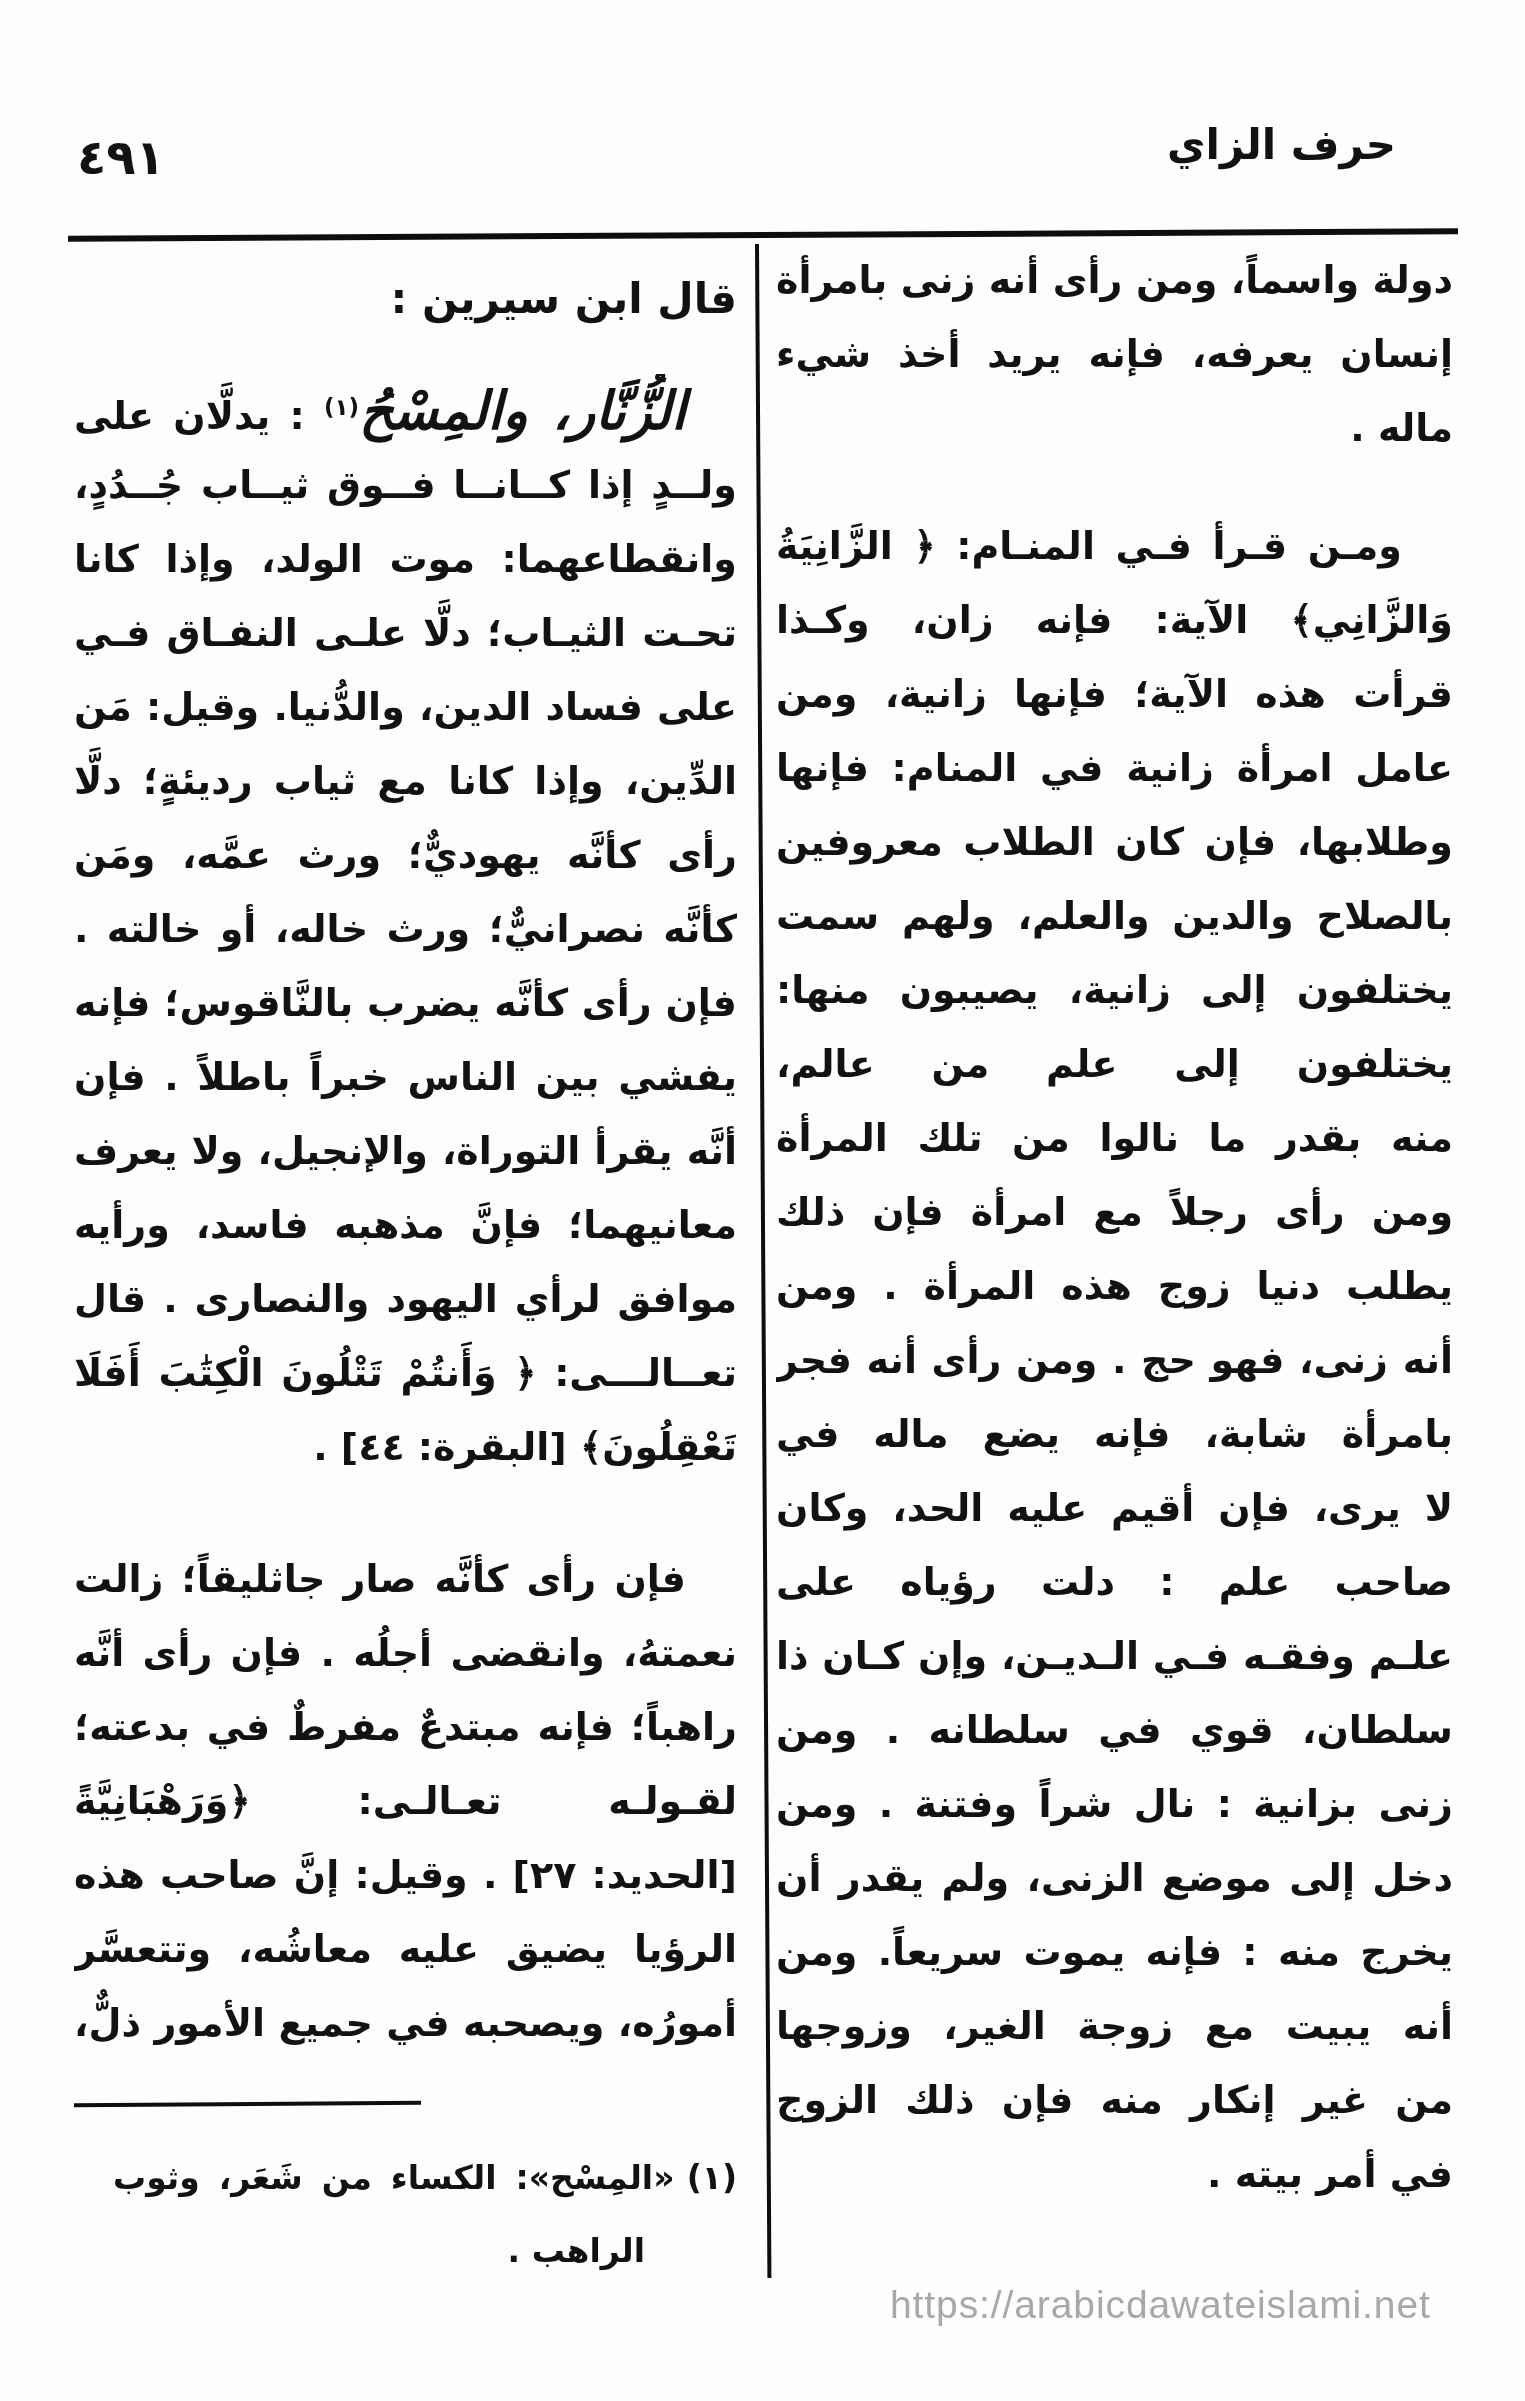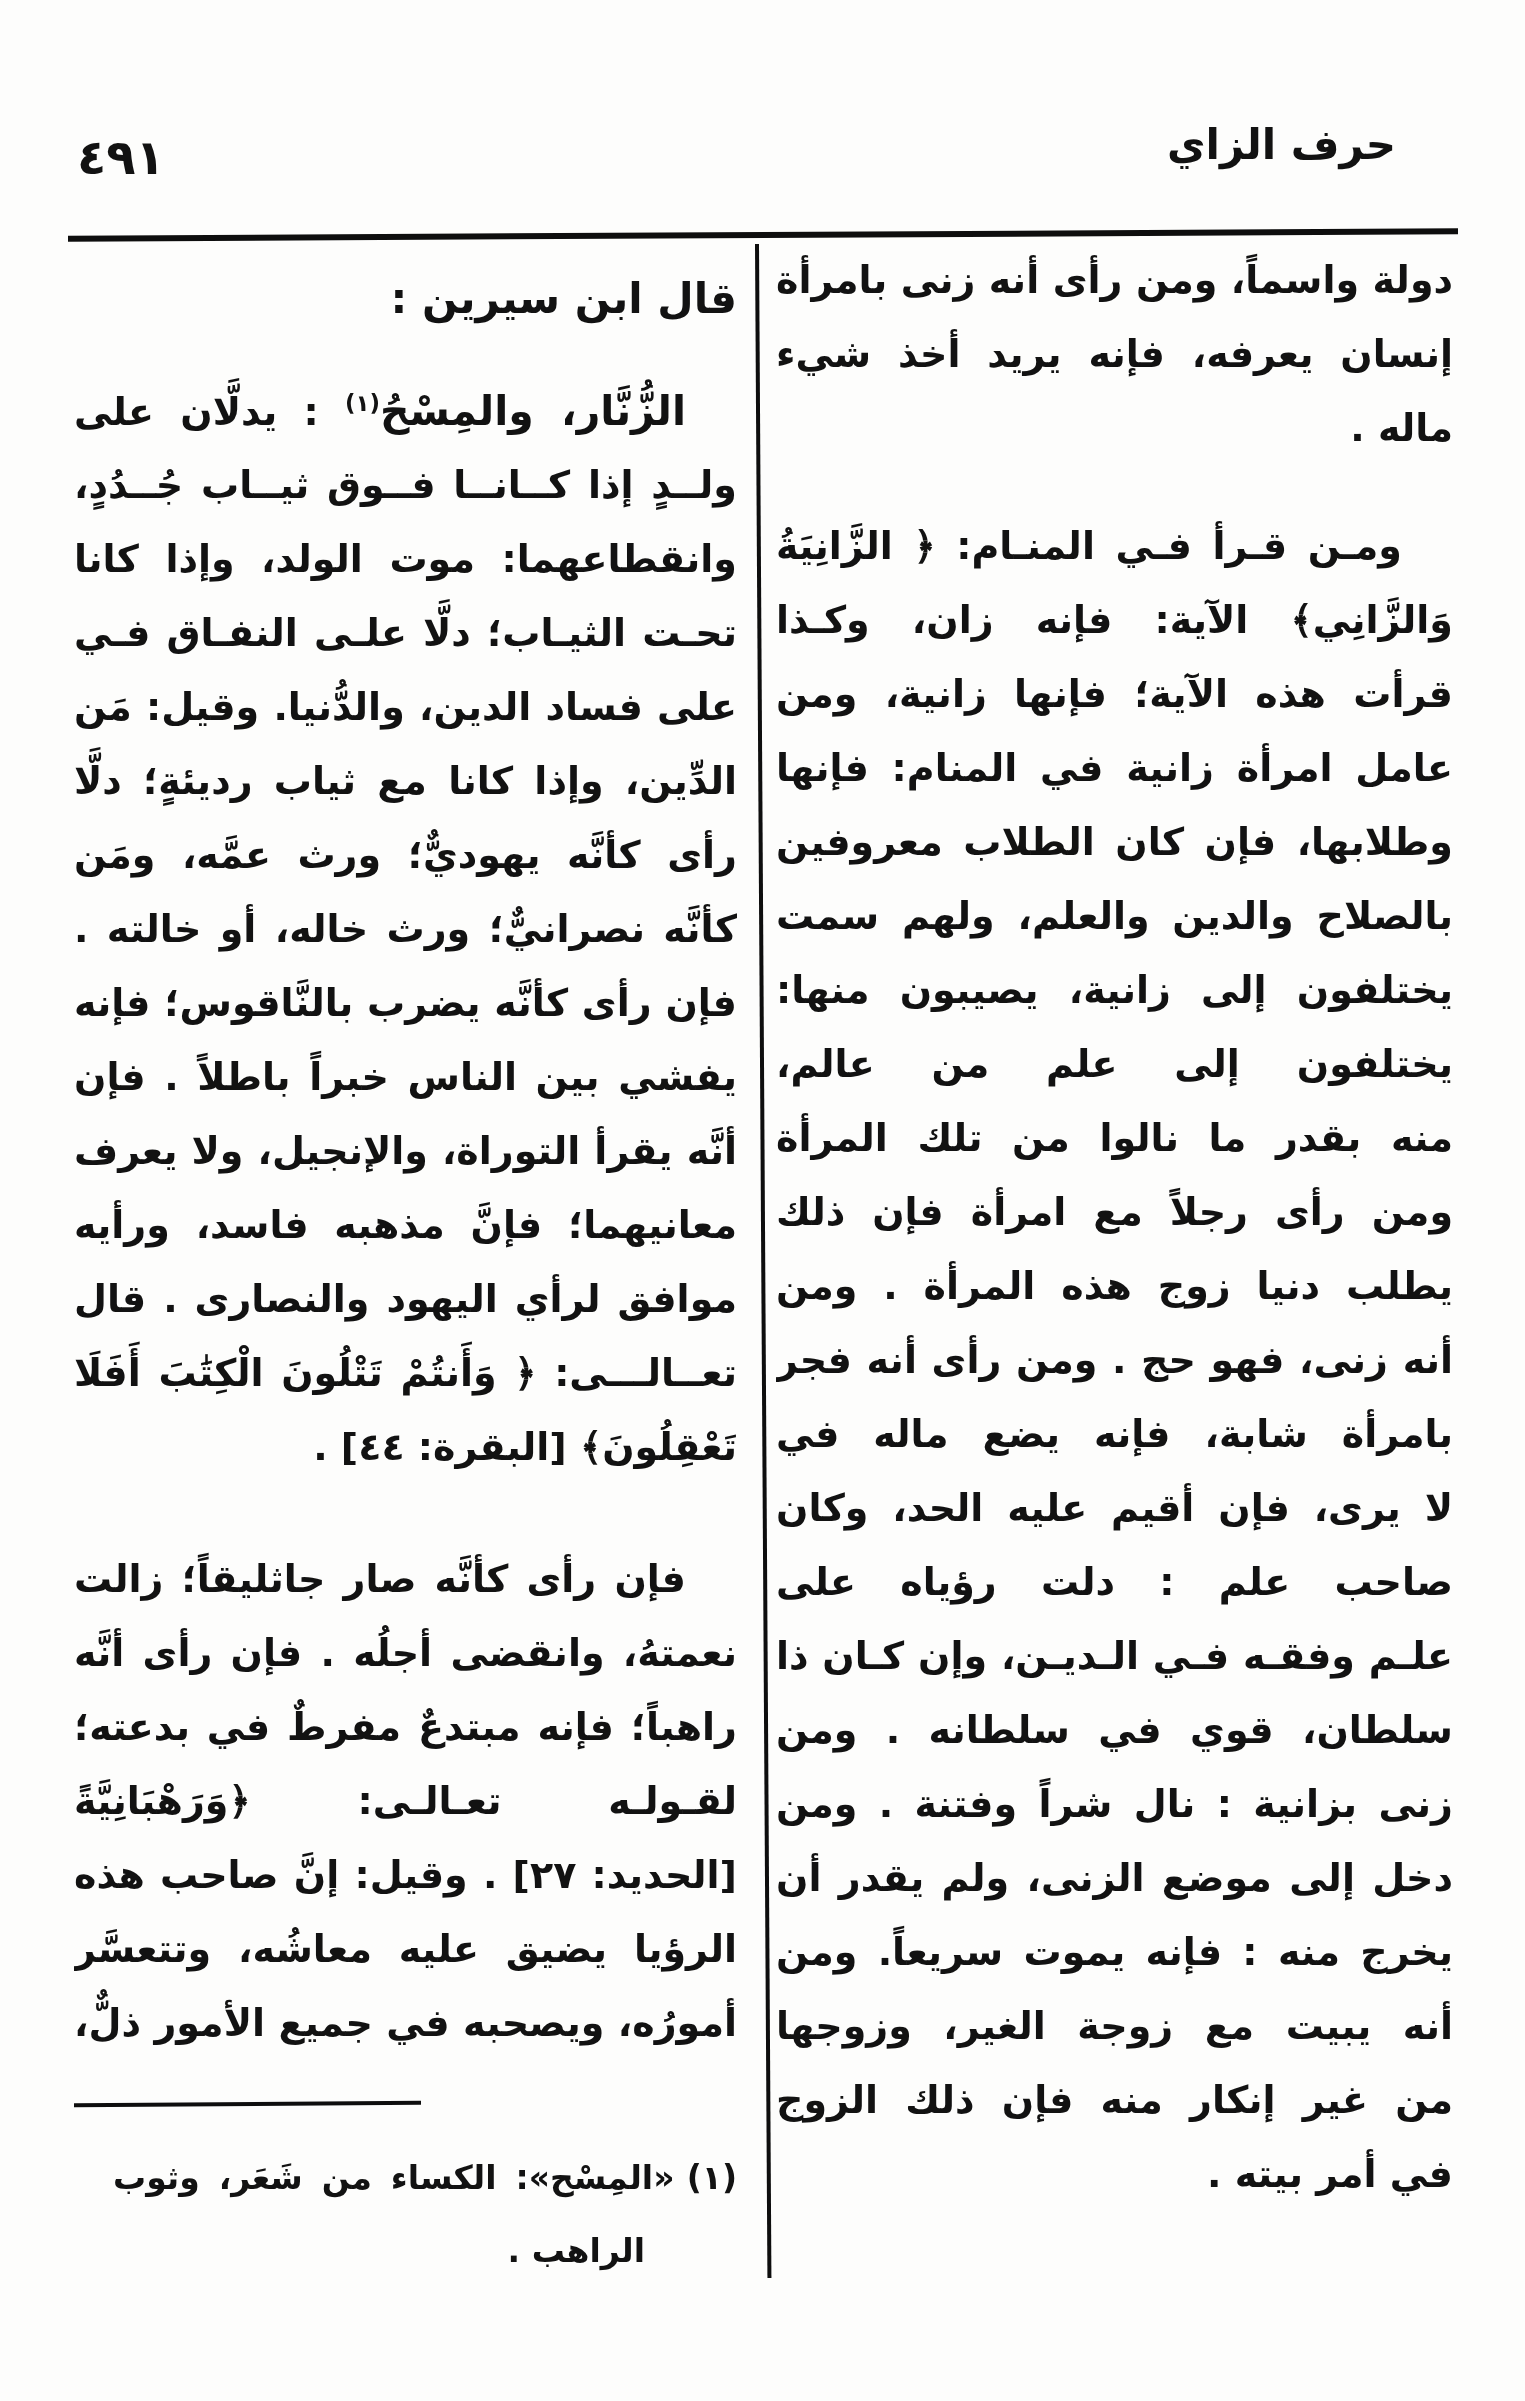--- a/index.html
+++ b/index.html
@@ -45,21 +45,21 @@
     height:74px;overflow:hidden;
     text-align:justify;text-align-last:justify;
   }
   .ln-end{text-align-last:right;}
   .ln-indent{padding-right:51px;}
   .heading{
     font-size:42px;line-height:74px;height:74px;
     text-align:right;padding-left:83px;
     text-align-last:right;
   }
-  .lead{font-size:41px;}
+  .lead{font-size:53px;font-style:italic;}
   .fn-sup{vertical-align:super;font-size:23px;line-height:0;}
   
   .footnote{position:absolute;left:74px;top:2102px;width:663px;}
   .footnote-rule{
     height:4.4px;width:347px;background:#0e0e0e;
     margin-left:0;margin-right:auto; 
     transform:rotate(-0.4deg);
   }
   .fn-lines{margin-top:35px;font-size:33px;font-weight:bold;line-height:73px;}
   .fn-line1{
@@ -159,15 +159,16 @@
   <div class="footnote">
     <div class="footnote-rule"></div>
     <div class="fn-lines">
       <div class="fn-line1">
         <span class="fn-mark">(١)</span><span>«المِسْح»: الكساء من شَعَر، وثوب</span>
       </div>
       <div class="fn-line2">الراهب .</div>
     </div>
   </div>
 
+  <div class="watermark">https://arabicdawateislami.net</div>
 
 </div>
 
 
 </body></html>

